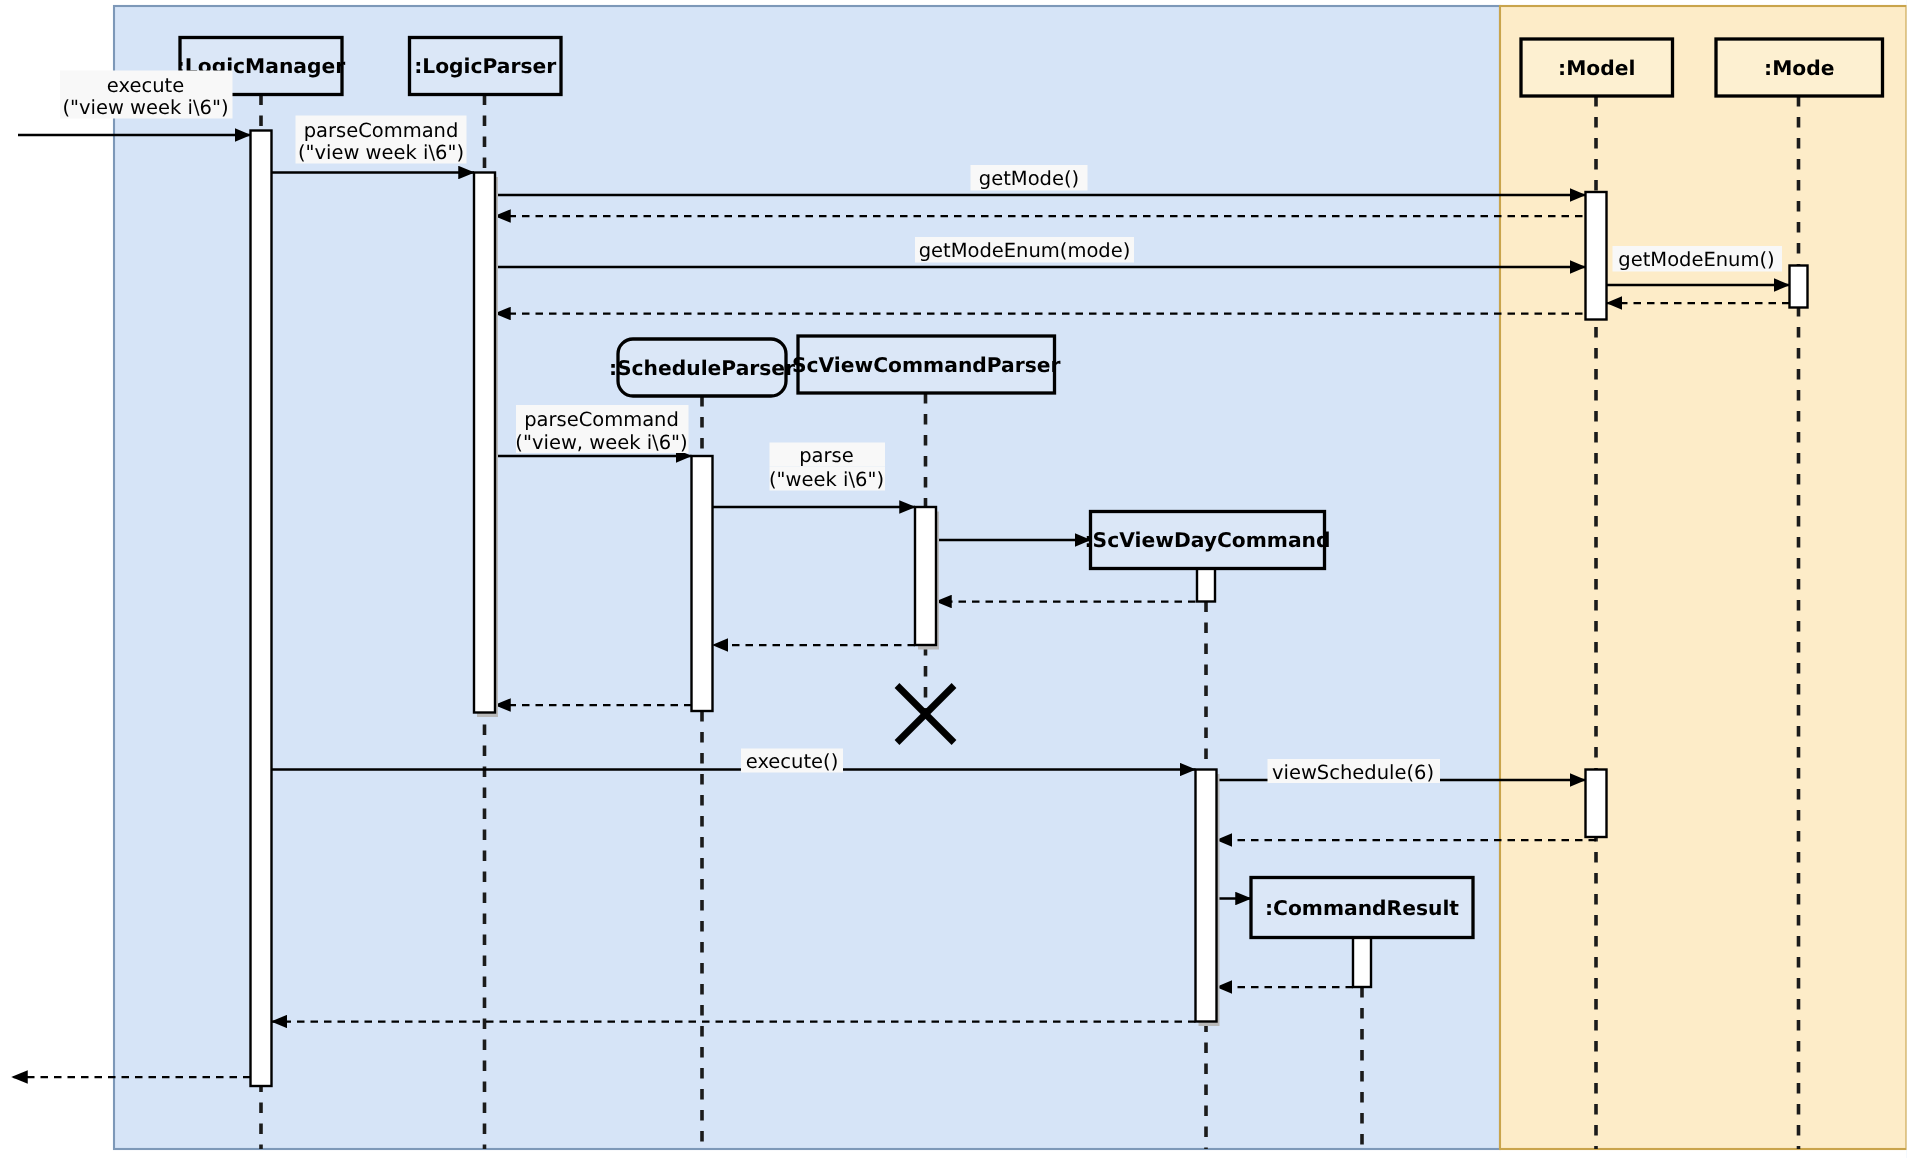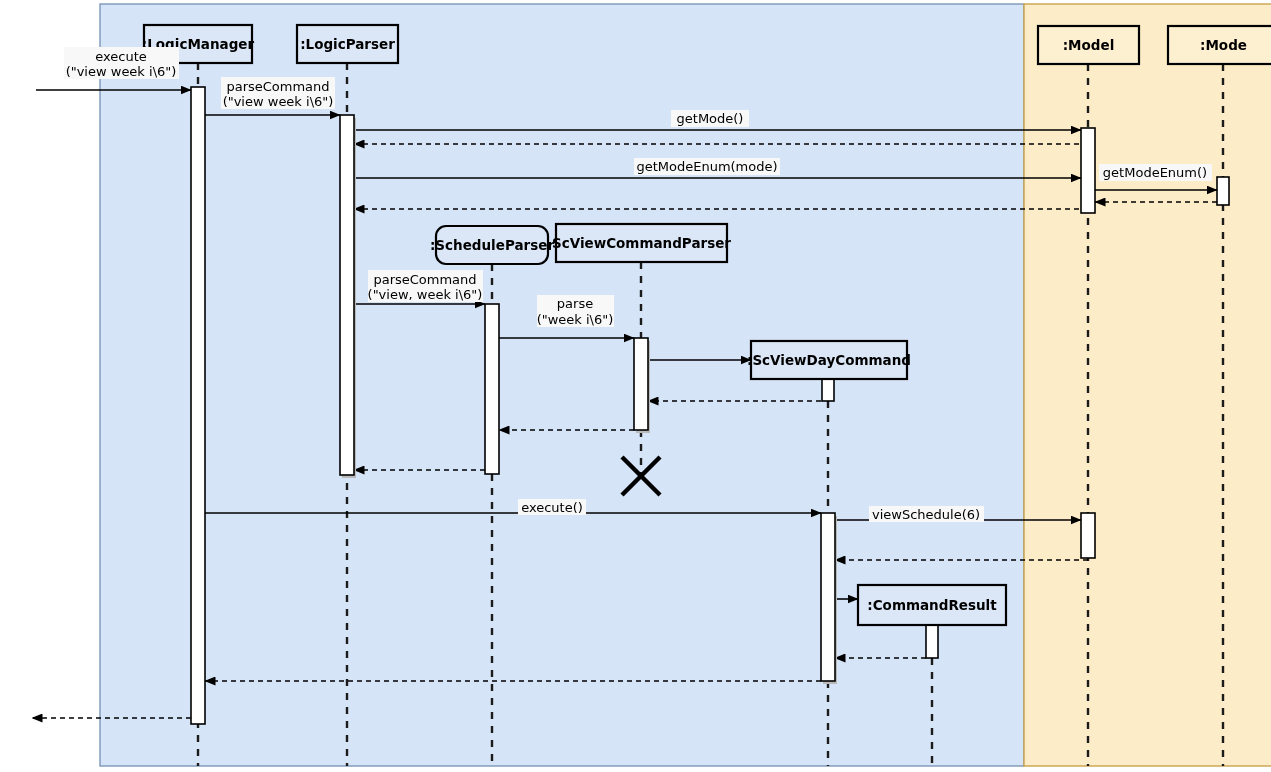--- a/index.html
+++ b/index.html
@@ -10,21 +10,20 @@
   body {
     width: 1271px;
     height: 772px;
     font-family: "DejaVu Sans", "Liberation Sans", sans-serif;
     overflow: hidden;
   }
   #diagram-root {
     position: relative;
     width: 1074px;
     height: 772px;
-    margin-left: 24px;
   }
   svg#seq {
     display: block;
     width: 1271px;
     height: 772px;
   }
   .lifeline {
     stroke: #1b1b1b;
     stroke-width: 2.4;
     stroke-dasharray: 7 7;

